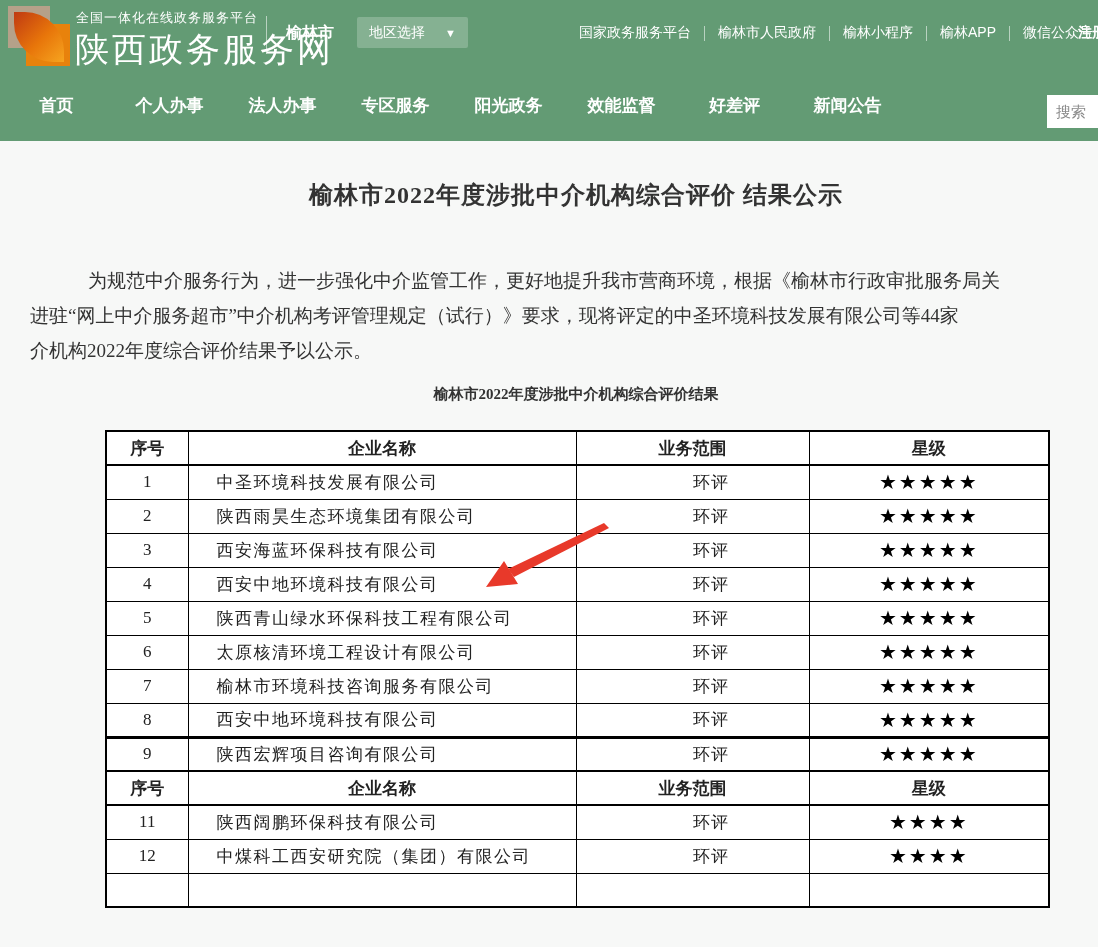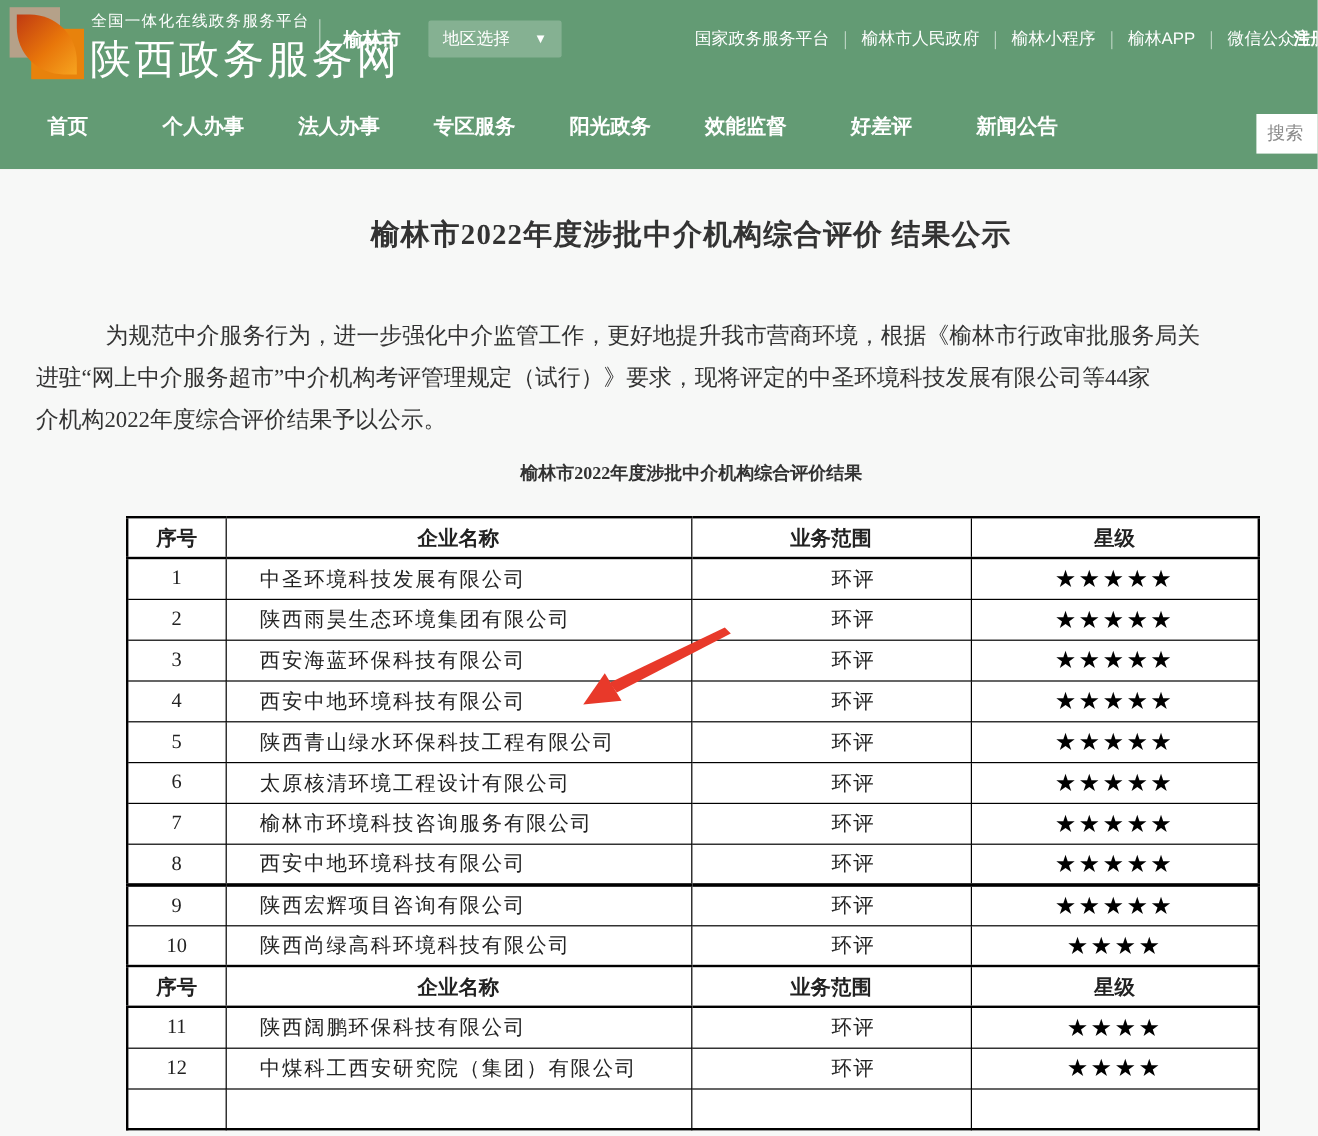--- a/index.html
+++ b/index.html
@@ -180,26 +180,20 @@
               <td class="col-scope">环评</td>
               <td class="col-stars">★★★★★</td>
             </tr>
             <tr>
               <td class="col-no">9</td>
               <td class="col-name">陕西宏辉项目咨询有限公司</td>
               <td class="col-scope">环评</td>
               <td class="col-stars">★★★★★</td>
             </tr>
             <tr>
-              <td class="col-no">10</td>
-              <td class="col-name">陕西尚绿高科环境科技有限公司</td>
-              <td class="col-scope">环评</td>
-              <td class="col-stars">★★★★</td>
-            </tr>
-            <tr>
               <th>序号</th>
               <th>企业名称</th>
               <th>业务范围</th>
               <th>星级</th>
             </tr>
             <tr>
               <td class="col-no">11</td>
               <td class="col-name">陕西阔鹏环保科技有限公司</td>
               <td class="col-scope">环评</td>
               <td class="col-stars">★★★★</td>

